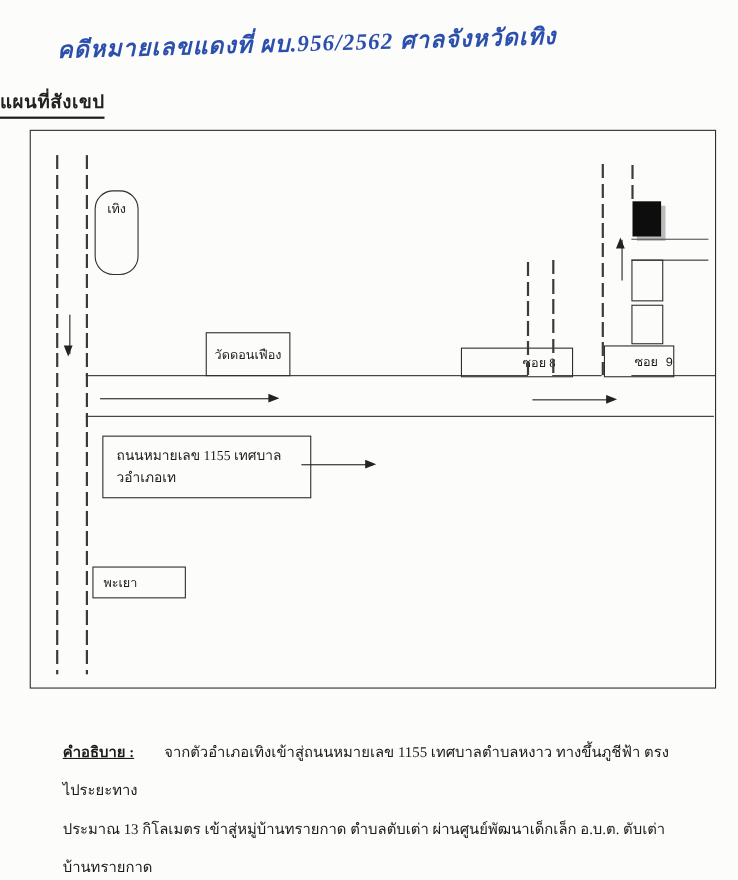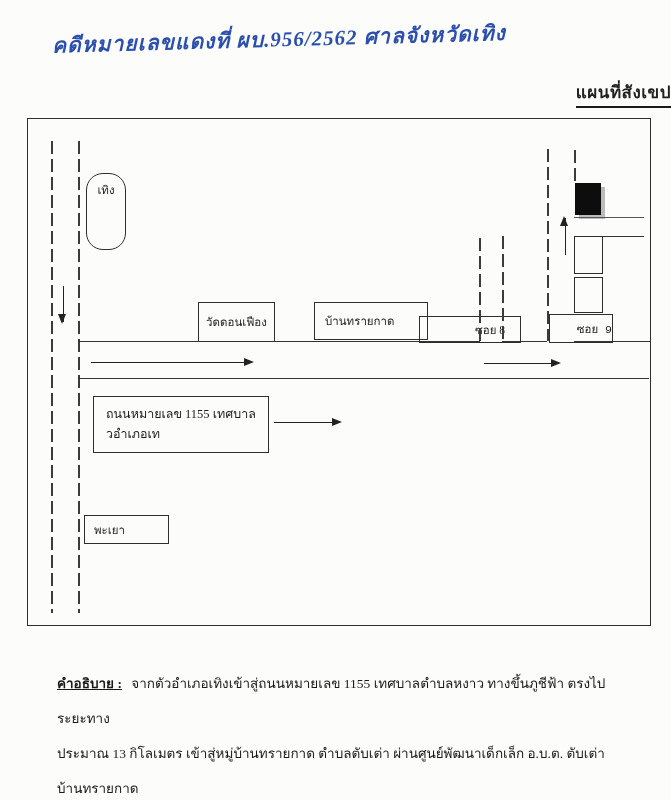--- a/index.html
+++ b/index.html
@@ -10,21 +10,21 @@
     color:#222;
   }
   
   .handwriting{
     position:absolute;left:52px;top:22px;width:480px;
     font-size:21px;font-style:italic;font-weight:bold;
     color:#2b4fad;transform:rotate(-1.6deg);letter-spacing:1px;
     white-space:nowrap;
   }
   .page-title{
-    position:absolute;left:0;top:78px;width:671px;text-align:right;
+    position:absolute;left:0;top:78px;width:671px;text-align:left;
   }
   .page-title span{
     display:inline-block;font-size:17px;font-weight:bold;
     border-bottom:2px solid #1a1a1a;padding-bottom:1px;letter-spacing:.5px;
   }
   
   .map-frame{
     position:absolute;left:27px;top:118px;width:622px;height:506px;
     border:1.6px solid #2e2e2e;
   }
@@ -56,21 +56,21 @@
   }
   .land-plot{
     position:absolute;left:547px;top:64px;width:26px;height:32px;
     background:#0d0d0d;box-shadow:4px 4px 0 0 #bcbcbc;
   }
   
   .description{
     position:absolute;left:57px;top:666px;width:565px;
     font-size:13.5px;line-height:35px;color:#1a1a1a;
   }
-  .description .head{font-weight:bold;text-decoration:underline;margin-right:6px;}
+  .description .head{font-weight:bold;text-decoration:underline;margin-right:24px;}
 </style>
 </head>
 <body>
 
 <div class="handwriting">คดีหมายเลขแดงที่ ผบ.956/2562   ศาลจังหวัดเทิง</div>
 
 <div class="page-title">
   <span>แผนที่สังเขป</span>
 </div>
 
@@ -85,27 +85,24 @@
   </div>
 
   <div class="hline" style="left:50px;top:222px;width:402px;"></div>
   <div class="hline" style="left:474px;top:222px;width:45px;"></div>
   <div class="hline" style="left:546px;top:222px;width:76px;"></div>
   <div class="hline" style="left:50px;top:259px;width:571px;"></div>
 
   <div class="arrow-right" style="left:63px;top:243px;width:160px;"></div>
   <div class="arrow-right" style="left:456px;top:244px;width:74px;"></div>
 
-  <div class="box" style="left:170px;top:183px;width:75px;height:38px;display:flex;align-items:center;justify-content:center;">
+  <div class="box" style="left:159px;top:183px;width:75px;height:38px;display:flex;align-items:center;justify-content:center;">
     <span class="lbl">วัดดอนเฟือง</span>
   </div>
 
-  <div class="box" style="left:286px;top:183px;width:102px;height:36px;display:flex;align-items:center;padding-left:10px;">
-    <span class="lbl">บ้านทรายกาด</span>
-  </div>
 
   <div class="box" style="left:391px;top:197px;width:60px;height:25px;display:flex;align-items:center;justify-content:center;padding-left:40px;">
     <span class="lbl">ซอย 8</span>
   </div>
 
   <div class="vdash" style="left:451px;top:119px;height:103px;"></div>
   <div class="vdash" style="left:474px;top:117px;height:105px;"></div>
 
   <div class="vdash" style="left:519px;top:30px;height:192px;"></div>
   <div class="vdash" style="left:546px;top:31px;height:33px;"></div>
@@ -115,21 +112,21 @@
   <div class="arrow-up" style="left:537px;top:99px;height:37px;"></div>
 
   <div class="hline" style="left:546px;top:117px;width:70px;"></div>
   <div class="box" style="left:546px;top:117px;width:27px;height:36px;"></div>
   <div class="box" style="left:546px;top:158px;width:27px;height:34px;"></div>
 
   <div class="box" style="left:521px;top:195px;width:62px;height:27px;display:flex;align-items:center;justify-content:flex-end;font-family:Liberation Mono, monospace;">
     <span class="lbl">ซอย 9</span>
   </div>
 
-  <div class="box" style="left:65px;top:277px;width:176px;height:57px;display:flex;flex-direction:column;justify-content:space-between;padding:7px 6px 9px 12px;box-sizing:border-box;font-size:12.5px;">
+  <div class="box" style="left:65px;top:277px;width:190px;height:57px;display:flex;flex-direction:column;justify-content:space-between;padding:7px 6px 9px 12px;box-sizing:border-box;font-size:12.5px;">
     <span class="lbl">ถนนหมายเลข 1155 เทศบาล</span>
     <span class="lbl">วอำเภอเท</span>
   </div>
   <div class="arrow-right" style="left:246px;top:303px;width:65px;"></div>
 
   <div class="box" style="left:56px;top:364px;width:74px;height:27px;display:flex;align-items:center;padding-left:9px;margin-top:32px;">
     <span class="lbl">พะเยา</span>
   </div>
 
 </div>

